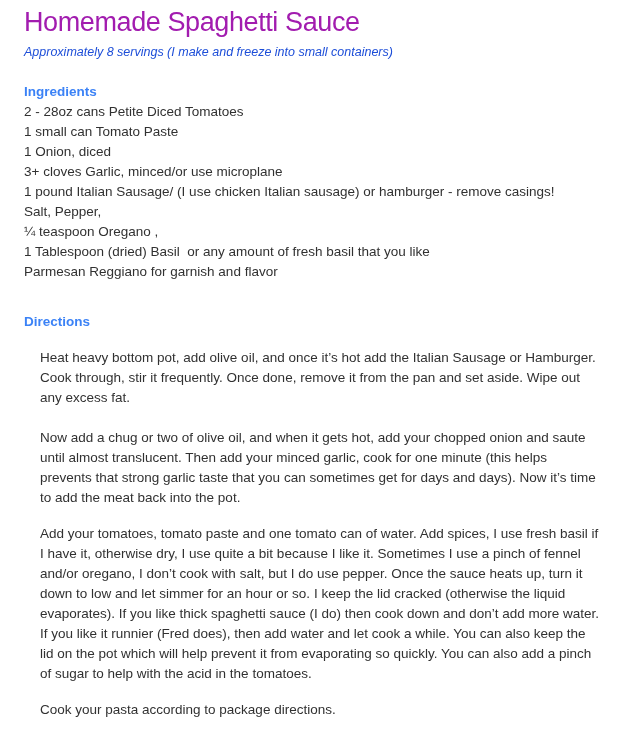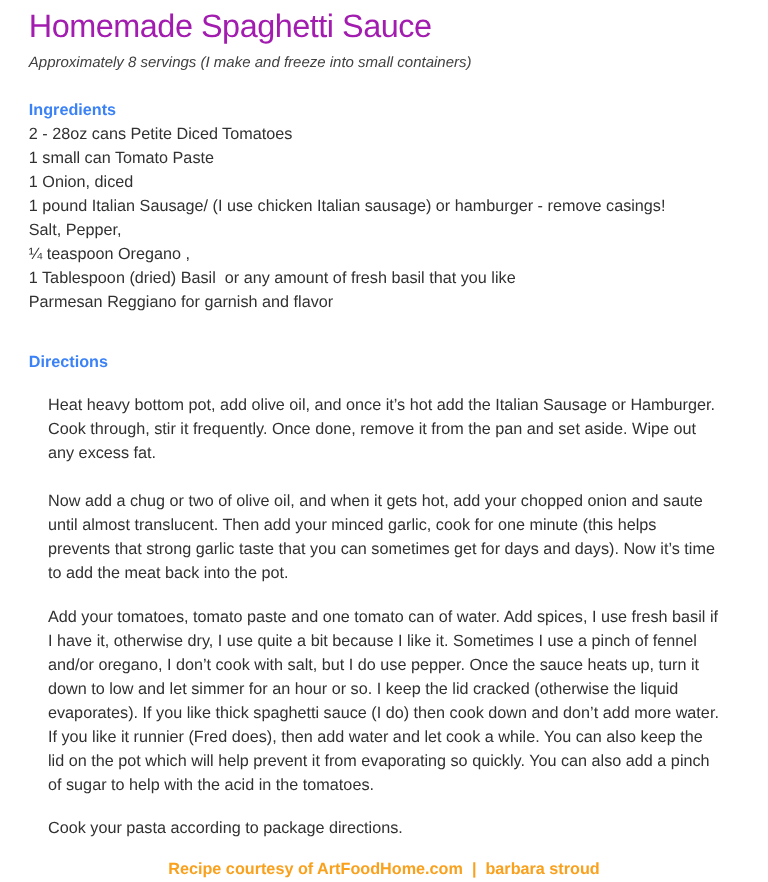--- a/index.html
+++ b/index.html
@@ -69,28 +69,29 @@
     white-space: pre-wrap;
   }
 </style>
 </head>
 <body>
 
 <div class="page">
 
   <h1 class="title">Homemade Spaghetti Sauce</h1>
 
-  <div class="subtitle" style="color: #404040;">Approximately 8 servings (I make and freeze into small containers)</div>
+  <div class="subtitle" style="color: #1d4ed8;">Approximately 8 servings (I make and freeze into small containers)</div>
 
   <div class="ingredients-section">
     <h2 class="section-heading">Ingredients</h2>
     <ul class="ingredient-list">
       <li>2 - 28oz cans Petite Diced Tomatoes</li>
       <li>1 small can Tomato Paste</li>
       <li>1 Onion, diced</li>
+      <li>3+ cloves Garlic, minced/or use microplane</li>
       <li>1 pound Italian Sausage/ (I use chicken Italian sausage) or hamburger - remove casings!</li>
       <li>Salt, Pepper,</li>
       <li>¼ teaspoon Oregano ,</li>
       <li>1 Tablespoon (dried) Basil  or any amount of fresh basil that you like</li>
       <li>Parmesan Reggiano for garnish and flavor</li>
     </ul>
   </div>
 
   <div class="directions-section">
     <h2 class="section-heading">Directions</h2>

